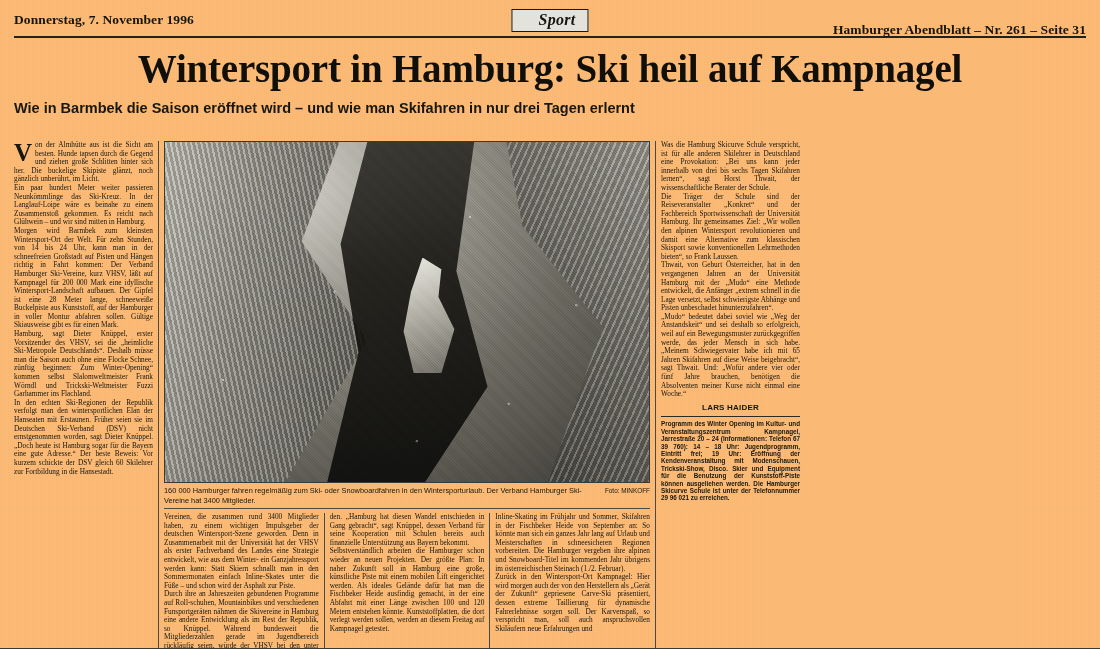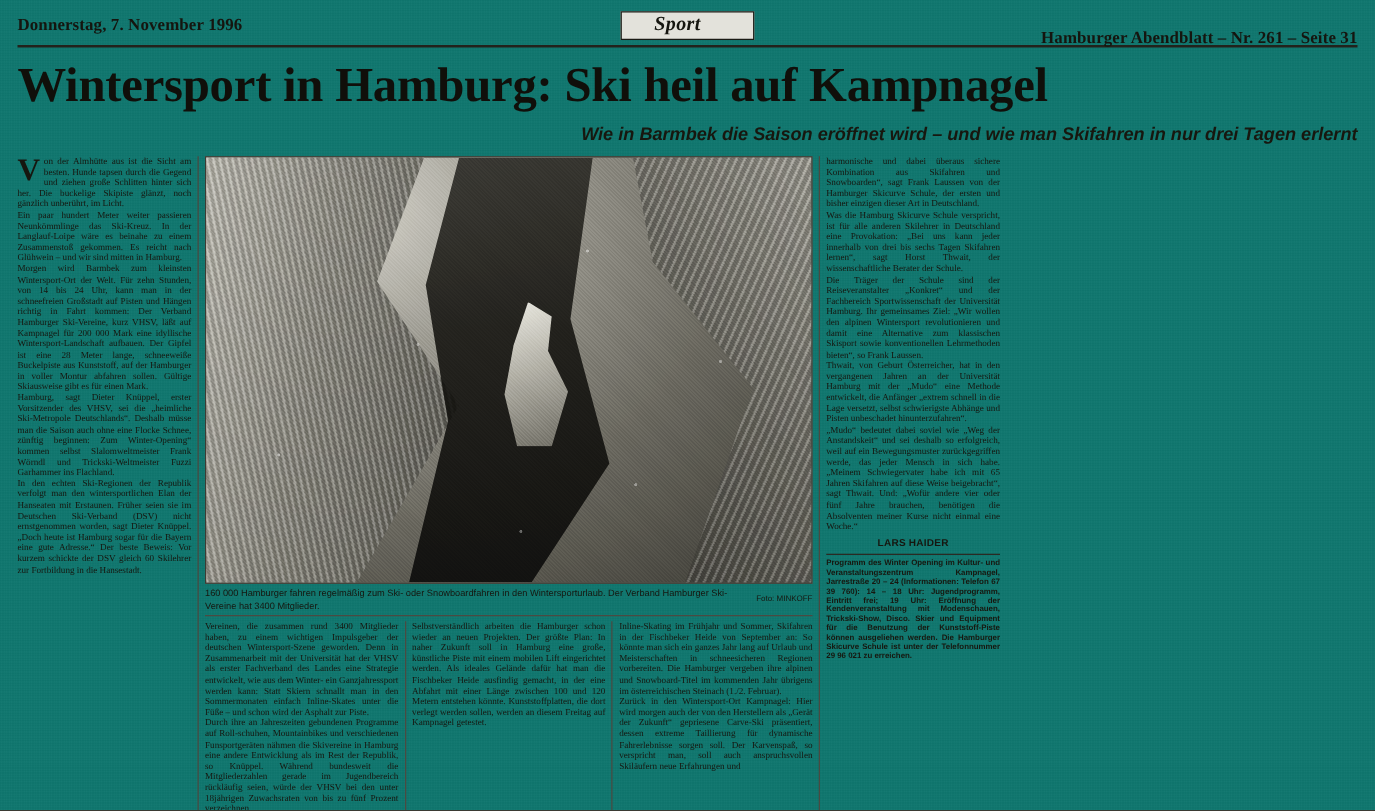--- a/index.html
+++ b/index.html
@@ -1,19 +1,19 @@
 <!DOCTYPE html>
 <html><head>
 <meta charset="utf-8">
 <style>
   html,body{margin:0;padding:0;background:#b9b9b3;}
   body{font-family:"Liberation Serif", serif;}
   .page{
     width:1100px;height:649px;position:relative;
-    background:#0f766e;
+    background:#fdba74;
     overflow:hidden;
     box-sizing:border-box;
   }
   
   .page:before{
     content:"";position:absolute;inset:0;
     background:
       repeating-linear-gradient(0deg, rgba(0,0,0,0.012) 0px, rgba(0,0,0,0.012) 1px, rgba(255,255,255,0.012) 1px, rgba(255,255,255,0.012) 2px),
       repeating-linear-gradient(90deg, rgba(0,0,0,0.01) 0px, rgba(0,0,0,0.01) 1px, rgba(255,255,255,0.01) 1px, rgba(255,255,255,0.01) 2px);
     pointer-events:none;
@@ -24,47 +24,47 @@
   .masthead{
     position:relative;height:24px;
     display:flex;align-items:center;justify-content:space-between;
     font-size:13.5px;color:#15150f;
   }
   .masthead .date{font-weight:700;letter-spacing:.1px;}
   .masthead .edition{font-weight:700;letter-spacing:.1px;margin-top:19px;}
   .sportbox{
     position:absolute;left:50%;transform:translateX(-50%);
     border:1.6px solid #1a1a14;background:#e3e2db;
-    padding:1px 42px 2px 26px;
+    padding:1px 12px 2px 26px;
     font-family:"Liberation Serif", serif;
     font-weight:700;font-style:italic;font-size:16px;line-height:18px;
     letter-spacing:.3px;
   }
   .rule{height:2px;background:#22221c;margin-top:4px;}
 
   
   .headline{
+    text-align:center;
     font-family:"Liberation Serif", serif;
     font-weight:700;
     font-size:39px;
     line-height:44px;
     letter-spacing:-0.2px;
     color:#100f0a;
     margin-top:9px;
   }
   .subhead{
-    text-align:right;
+    text-align:left;
     font-family:"Liberation Sans", sans-serif;
     font-weight:700;
     font-size:14.5px;
     line-height:18px;
     color:#17170f;
     margin-top:8px;
-    margin-bottom:8px;
-    font-style:italic;
+    margin-bottom:24px;
   }
 
   
   .body{
     position:relative;
     display:flex;
     gap:0px;
     margin-top:6px;
   }
   .col{
@@ -148,21 +148,21 @@
       radial-gradient(circle at 35% 44%, rgba(255,255,255,.35) 0 1px, transparent 1.4px),
       radial-gradient(circle at 85% 48%, rgba(255,255,255,.4) 0 1px, transparent 1.4px),
       radial-gradient(circle at 52% 88%, rgba(255,255,255,.35) 0 1px, transparent 1.4px);
   }
   .photo .grain{
     position:absolute;inset:0;
     background:repeating-linear-gradient(45deg, rgba(0,0,0,.05) 0 1px, rgba(255,255,255,.05) 1px 2px);
     mix-blend-mode:overlay;
   }
   .caption{
-    display:flex;align-items:center;justify-content:space-between;
+    display:flex;align-items:flex-start;justify-content:space-between;
     gap:8px;
     font-family:"Liberation Sans", sans-serif;
     font-size:7.4px;line-height:10px;
     color:#16160f;
     padding-top:3px;
   }
   .caption .credit{white-space:nowrap;font-size:6.4px;}
   .cap-rule{height:1px;background:#4a4a42;margin-top:2px;margin-bottom:4px;}
 
   .below-photo{
@@ -238,34 +238,34 @@
         <div class="cap-rule"></div>
 
         <div class="below-photo">
           <div class="col pc">
             <p>Vereinen, die zusammen rund 3400 Mitglieder haben, zu einem wichtigen Impulsgeber der deutschen Wintersport-Szene geworden. Denn in Zusammenarbeit mit der Universität hat der VHSV als erster Fachverband des Landes eine Strategie entwickelt, wie aus dem Winter- ein Ganzjahressport werden kann: Statt Skiern schnallt man in den Sommermonaten einfach Inline-Skates unter die Füße – und schon wird der Asphalt zur Piste.</p>
             <p>Durch ihre an Jahreszeiten gebundenen Programme auf Roll-schuhen, Mountainbikes und verschiedenen Funsportgeräten nähmen die Skivereine in Hamburg eine andere Entwicklung als im Rest der Republik, so Knüppel. Während bundesweit die Mitgliederzahlen gerade im Jugendbereich rückläufig seien, würde der VHSV bei den unter 18jährigen Zuwachsraten von bis zu fünf Prozent verzeichnen.</p>
 
           </div>
           <div class="vline"></div>
           <div class="col pc">
+            <p>den. „Hamburg hat diesen Wandel entschieden in Gang gebracht“, sagt Knüppel, dessen Verband für seine Kooperation mit Schulen bereits auch finanzielle Unterstützung aus Bayern bekommt.</p>
             <p>Selbstverständlich arbeiten die Hamburger schon wieder an neuen Projekten. Der größte Plan: In naher Zukunft soll in Hamburg eine große, künstliche Piste mit einem mobilen Lift eingerichtet werden. Als ideales Gelände dafür hat man die Fischbeker Heide ausfindig gemacht, in der eine Abfahrt mit einer Länge zwischen 100 und 120 Metern entstehen könnte. Kunststoffplatten, die dort verlegt werden sollen, werden an diesem Freitag auf Kampnagel getestet.</p>
           </div>
           <div class="vline"></div>
           <div class="col pc">
             <p>Inline-Skating im Frühjahr und Sommer, Skifahren in der Fischbeker Heide von September an: So könnte man sich ein ganzes Jahr lang auf Urlaub und Meisterschaften in schneesicheren Regionen vorbereiten. Die Hamburger vergeben ihre alpinen und Snowboard-Titel im kommenden Jahr übrigens im österreichischen Steinach (1./2. Februar).</p>
             <p>Zurück in den Wintersport-Ort Kampnagel: Hier wird morgen auch der von den Herstellern als „Gerät der Zukunft“ gepriesene Carve-Ski präsentiert, dessen extreme Taillierung für dynamische Fahrerlebnisse sorgen soll. Der Karvenspaß, so verspricht man, soll auch anspruchsvollen Skiläufern neue Erfahrungen und</p>
           </div>
         </div>
       </div>
 
       <div class="vline"></div>
 
       <div class="col c5">
-        <p>harmonische und dabei überaus sichere Kombination aus Skifahren und Snowboarden“, sagt Frank Laussen von der Hamburger Skicurve Schule, der ersten und bisher einzigen dieser Art in Deutschland.</p>
         <p>Was die Hamburg Skicurve Schule verspricht, ist für alle anderen Skilehrer in Deutschland eine Provokation: „Bei uns kann jeder innerhalb von drei bis sechs Tagen Skifahren lernen“, sagt Horst Thwait, der wissenschaftliche Berater der Schule.</p>
         <p>Die Träger der Schule sind der Reiseveranstalter „Konkret“ und der Fachbereich Sportwissenschaft der Universität Hamburg. Ihr gemeinsames Ziel: „Wir wollen den alpinen Wintersport revolutionieren und damit eine Alternative zum klassischen Skisport sowie konventionellen Lehrmethoden bieten“, so Frank Laussen.</p>
         <p>Thwait, von Geburt Österreicher, hat in den vergangenen Jahren an der Universität Hamburg mit der „Mudo“ eine Methode entwickelt, die Anfänger „extrem schnell in die Lage versetzt, selbst schwierigste Abhänge und Pisten unbeschadet hinunterzufahren“.</p>
         <p>„Mudo“ bedeutet dabei soviel wie „Weg der Anstandskeit“ und sei deshalb so erfolgreich, weil auf ein Bewegungsmuster zurückgegriffen werde, das jeder Mensch in sich habe. „Meinem Schwiegervater habe ich mit 65 Jahren Skifahren auf diese Weise beigebracht“, sagt Thwait. Und: „Wofür andere vier oder fünf Jahre brauchen, benötigen die Absolventen meiner Kurse nicht einmal eine Woche.“</p>
         <div class="byline">LARS HAIDER</div>
         <div class="infobox">Programm des Winter Opening im Kultur- und Veranstaltungszentrum Kampnagel, Jarrestraße 20 – 24 (Informationen: Telefon 67 39 760): 14 – 18 Uhr: Jugendprogramm, Eintritt frei; 19 Uhr: Eröffnung der Kendenveranstaltung mit Modenschauen, Trickski-Show, Disco. Skier und Equipment für die Benutzung der Kunststoff-Piste können ausgeliehen werden. Die Hamburger Skicurve Schule ist unter der Telefonnummer 29 96 021 zu erreichen.</div>
       </div>
 
     </div>
   </div>

